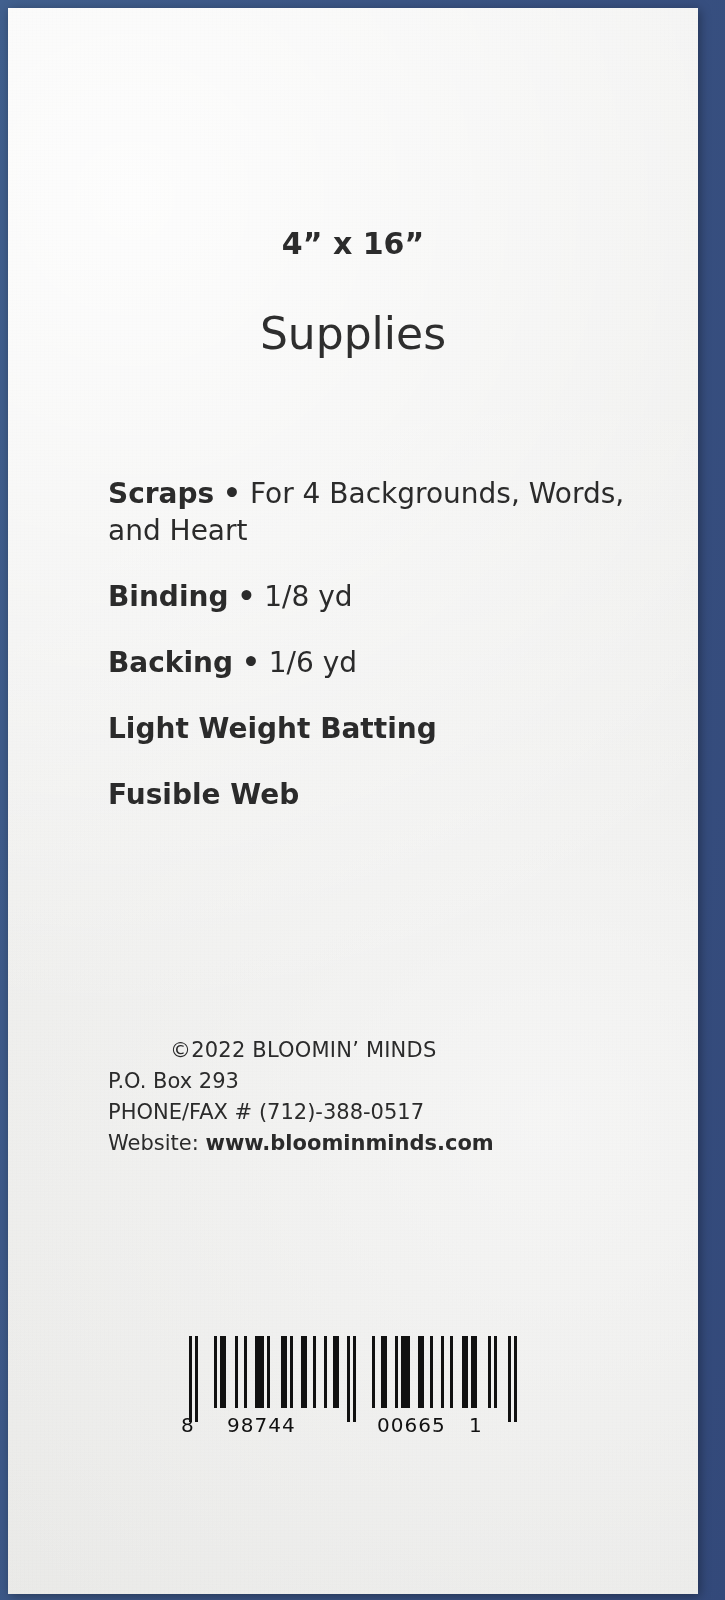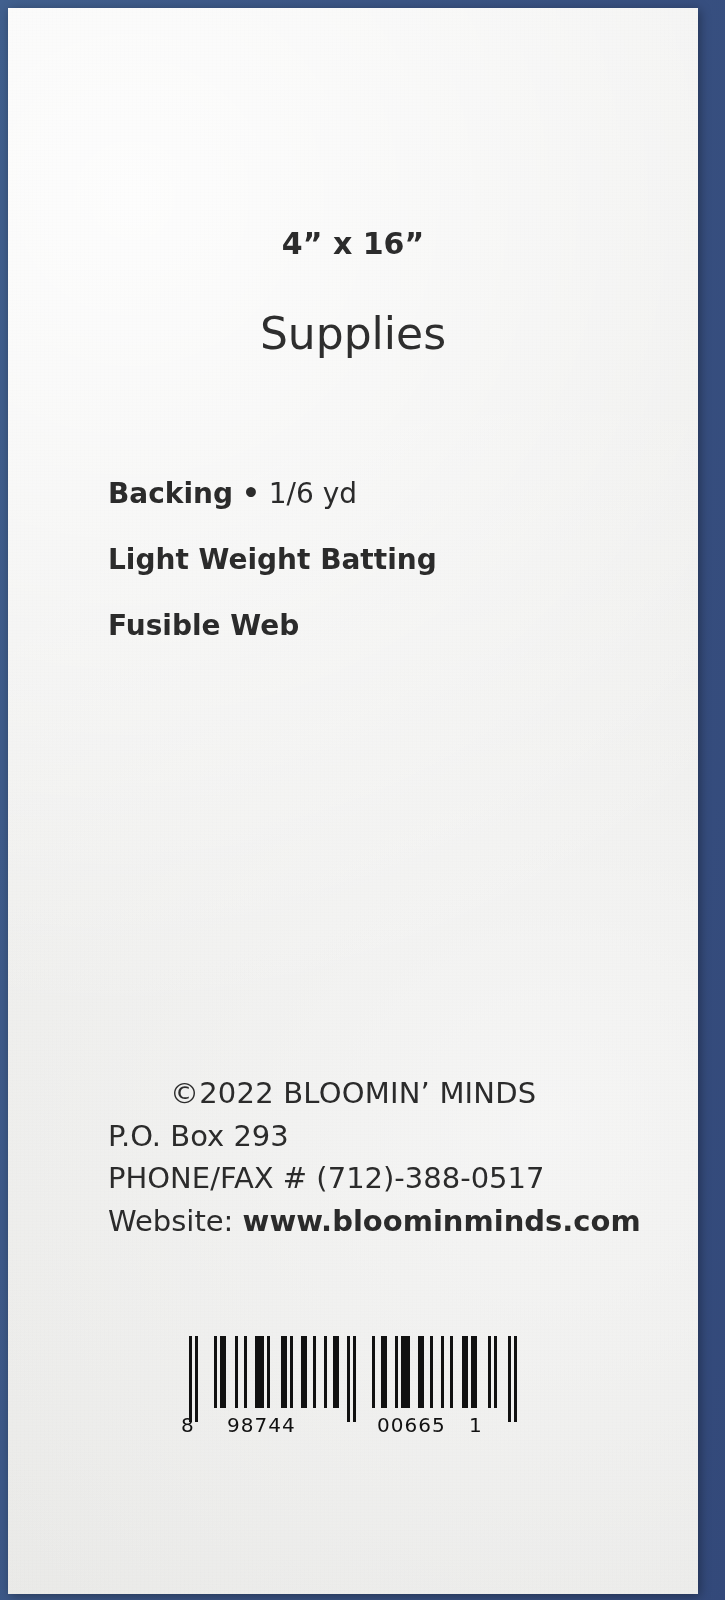--- a/index.html
+++ b/index.html
@@ -95,24 +95,24 @@
     font-weight: bold;
   }
   .supply-row .val {
     font-weight: normal;
   }
   .supply-row.bold-only .lbl {
     font-weight: bold;
   }
   .footer {
     position: absolute;
-    top: 1064px;
+    top: 1027px;
     left: 100px;
     width: 560px;
-    font-size: 29px;
+    font-size: 21px;
     line-height: 1.47;
     color: #2b2b2b;
   }
   .copyright {
     margin-left: 62px;
     letter-spacing: 0.2px;
   }
   .footer .line {
     white-space: nowrap;
   }
@@ -179,21 +179,31 @@
 
   <div class="content">
 
 
     <div class="dims">4” x 16”</div>
 
     <div class="supplies-heading">Supplies</div>
 
     <div class="supplies-list">
 
-
+      <div class="supply-row">
+        <span class="lbl">Scraps</span>
+        <span class="sep">•</span>
+        <span class="val">For 4 Backgrounds, Words, and Heart</span>
+      </div>
+
+      <div class="supply-row">
+        <span class="lbl">Binding</span>
+        <span class="sep">•</span>
+        <span class="val">1/8 yd</span>
+      </div>
 
       <div class="supply-row">
         <span class="lbl">Backing</span>
         <span class="sep">•</span>
         <span class="val">1/6 yd</span>
       </div>
 
       <div class="supply-row bold-only">
         <span class="lbl">Light Weight Batting</span>
       </div>

